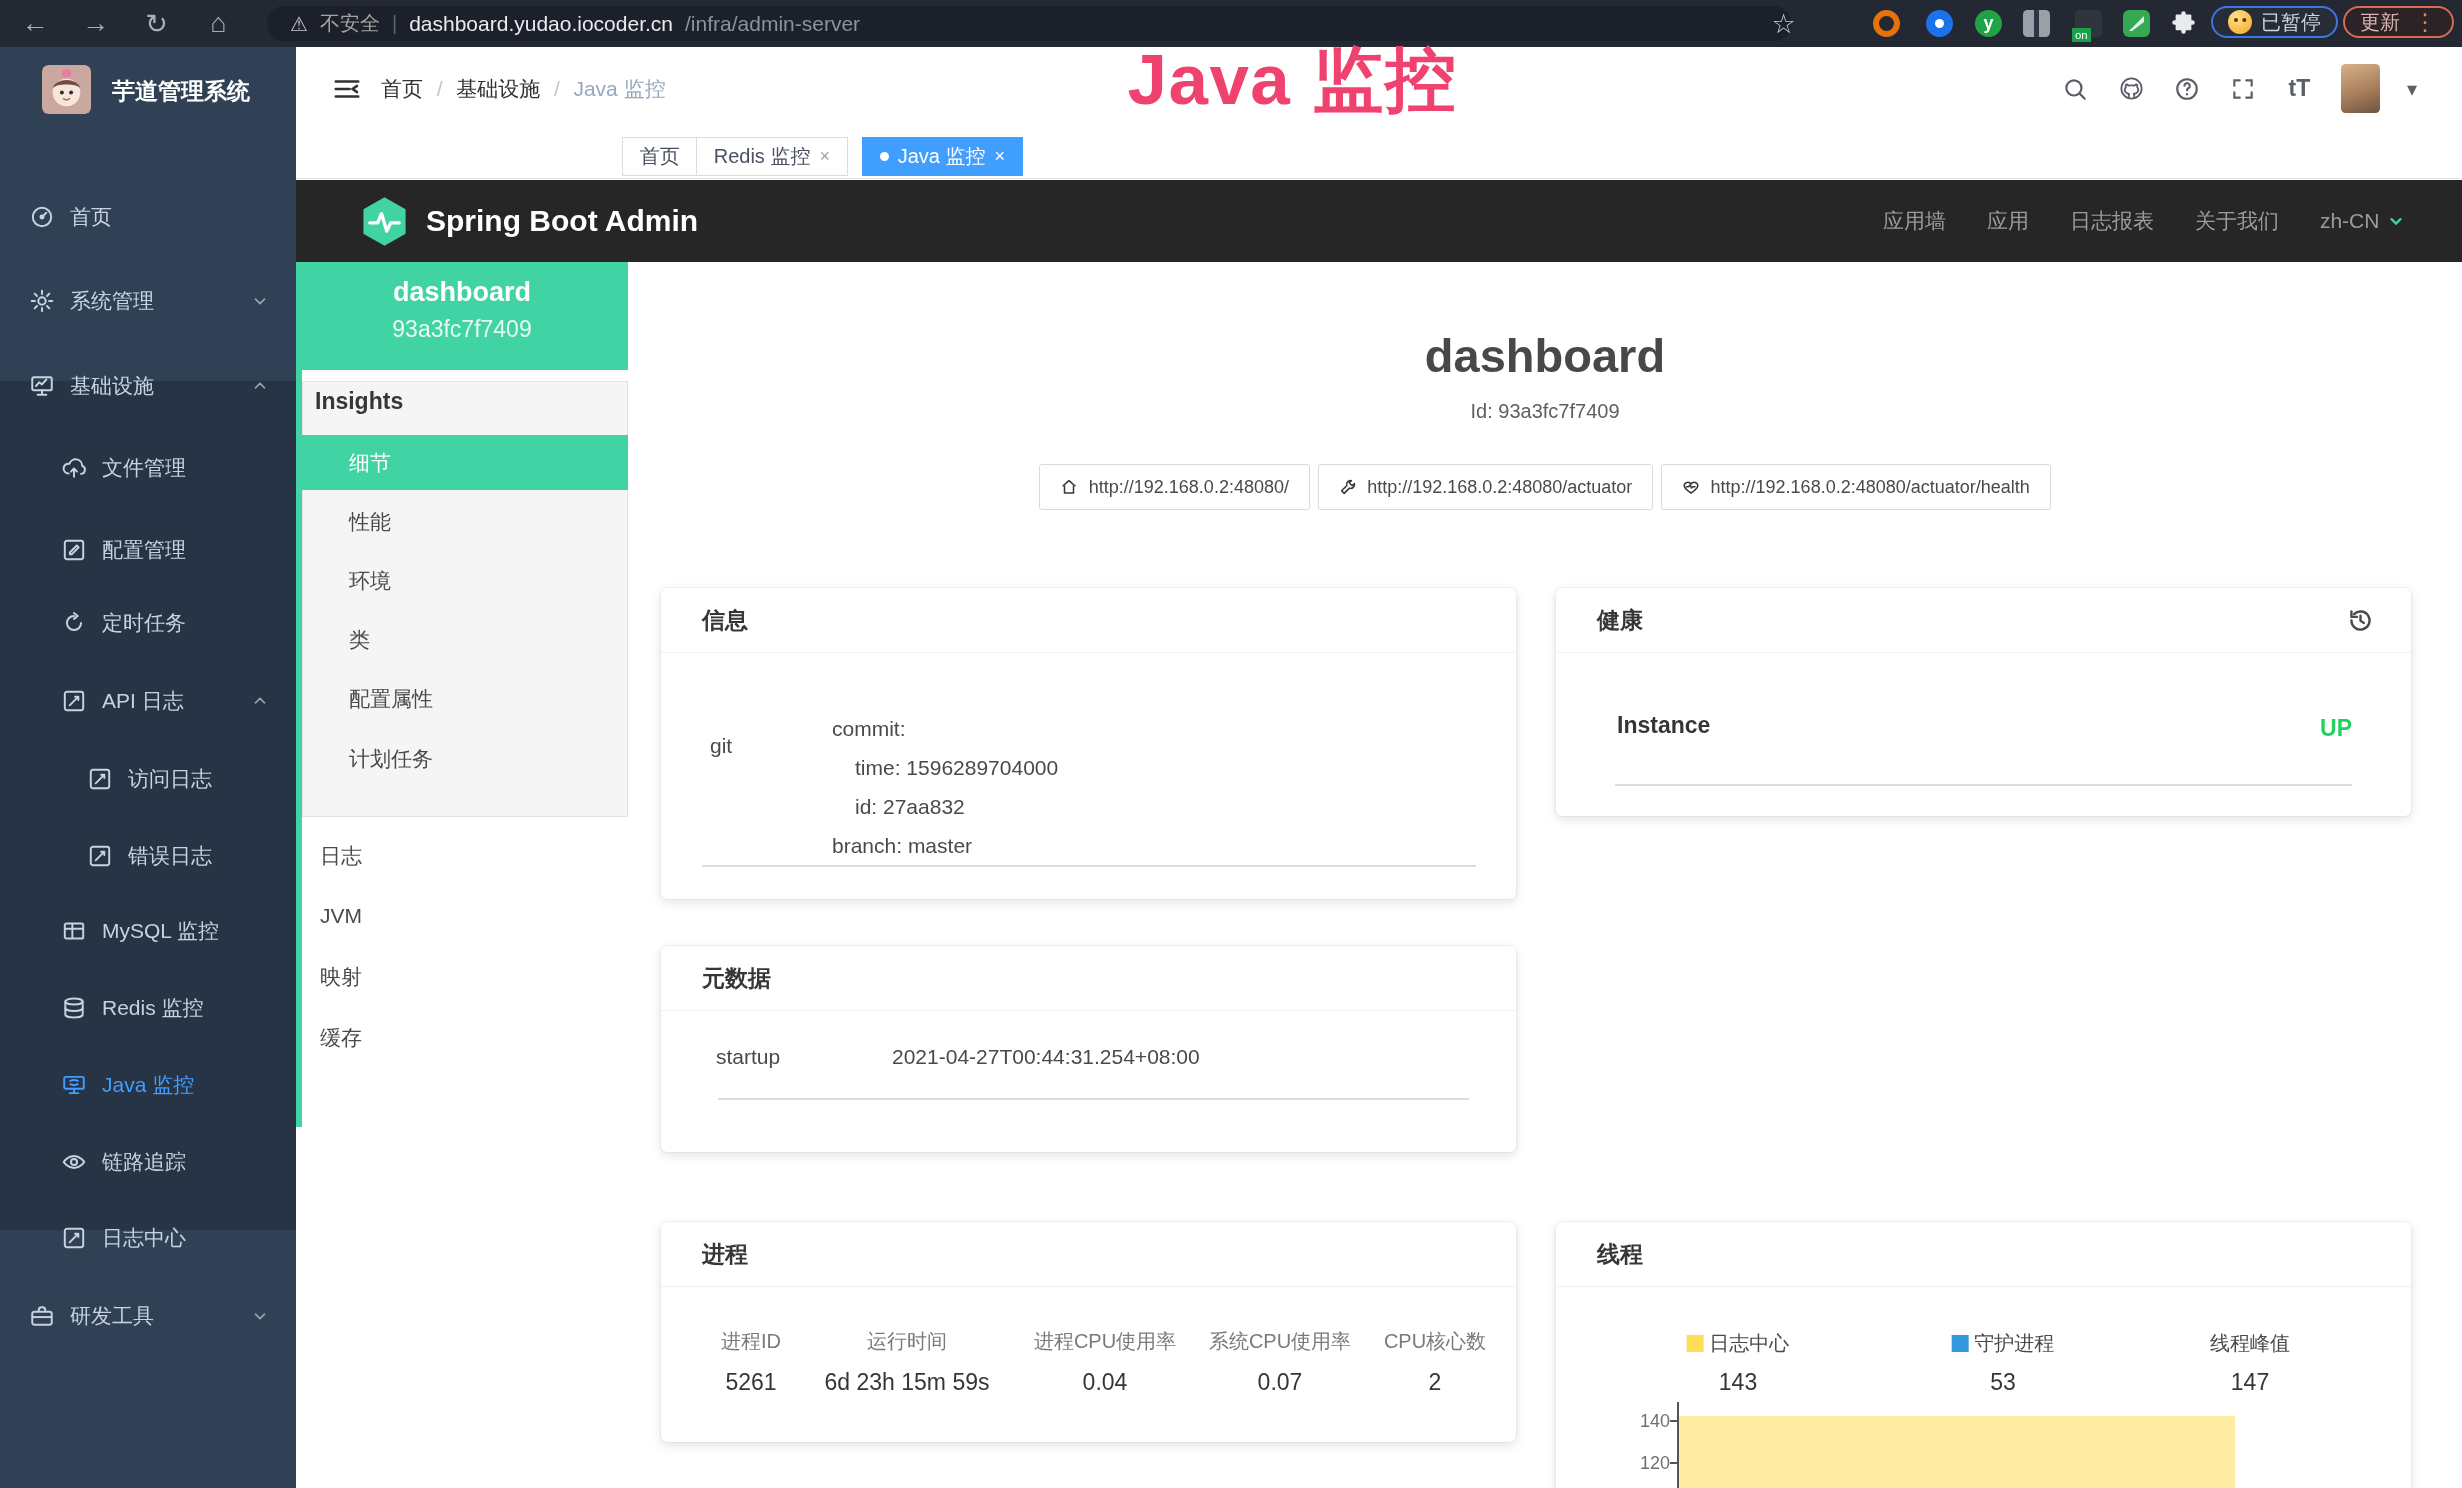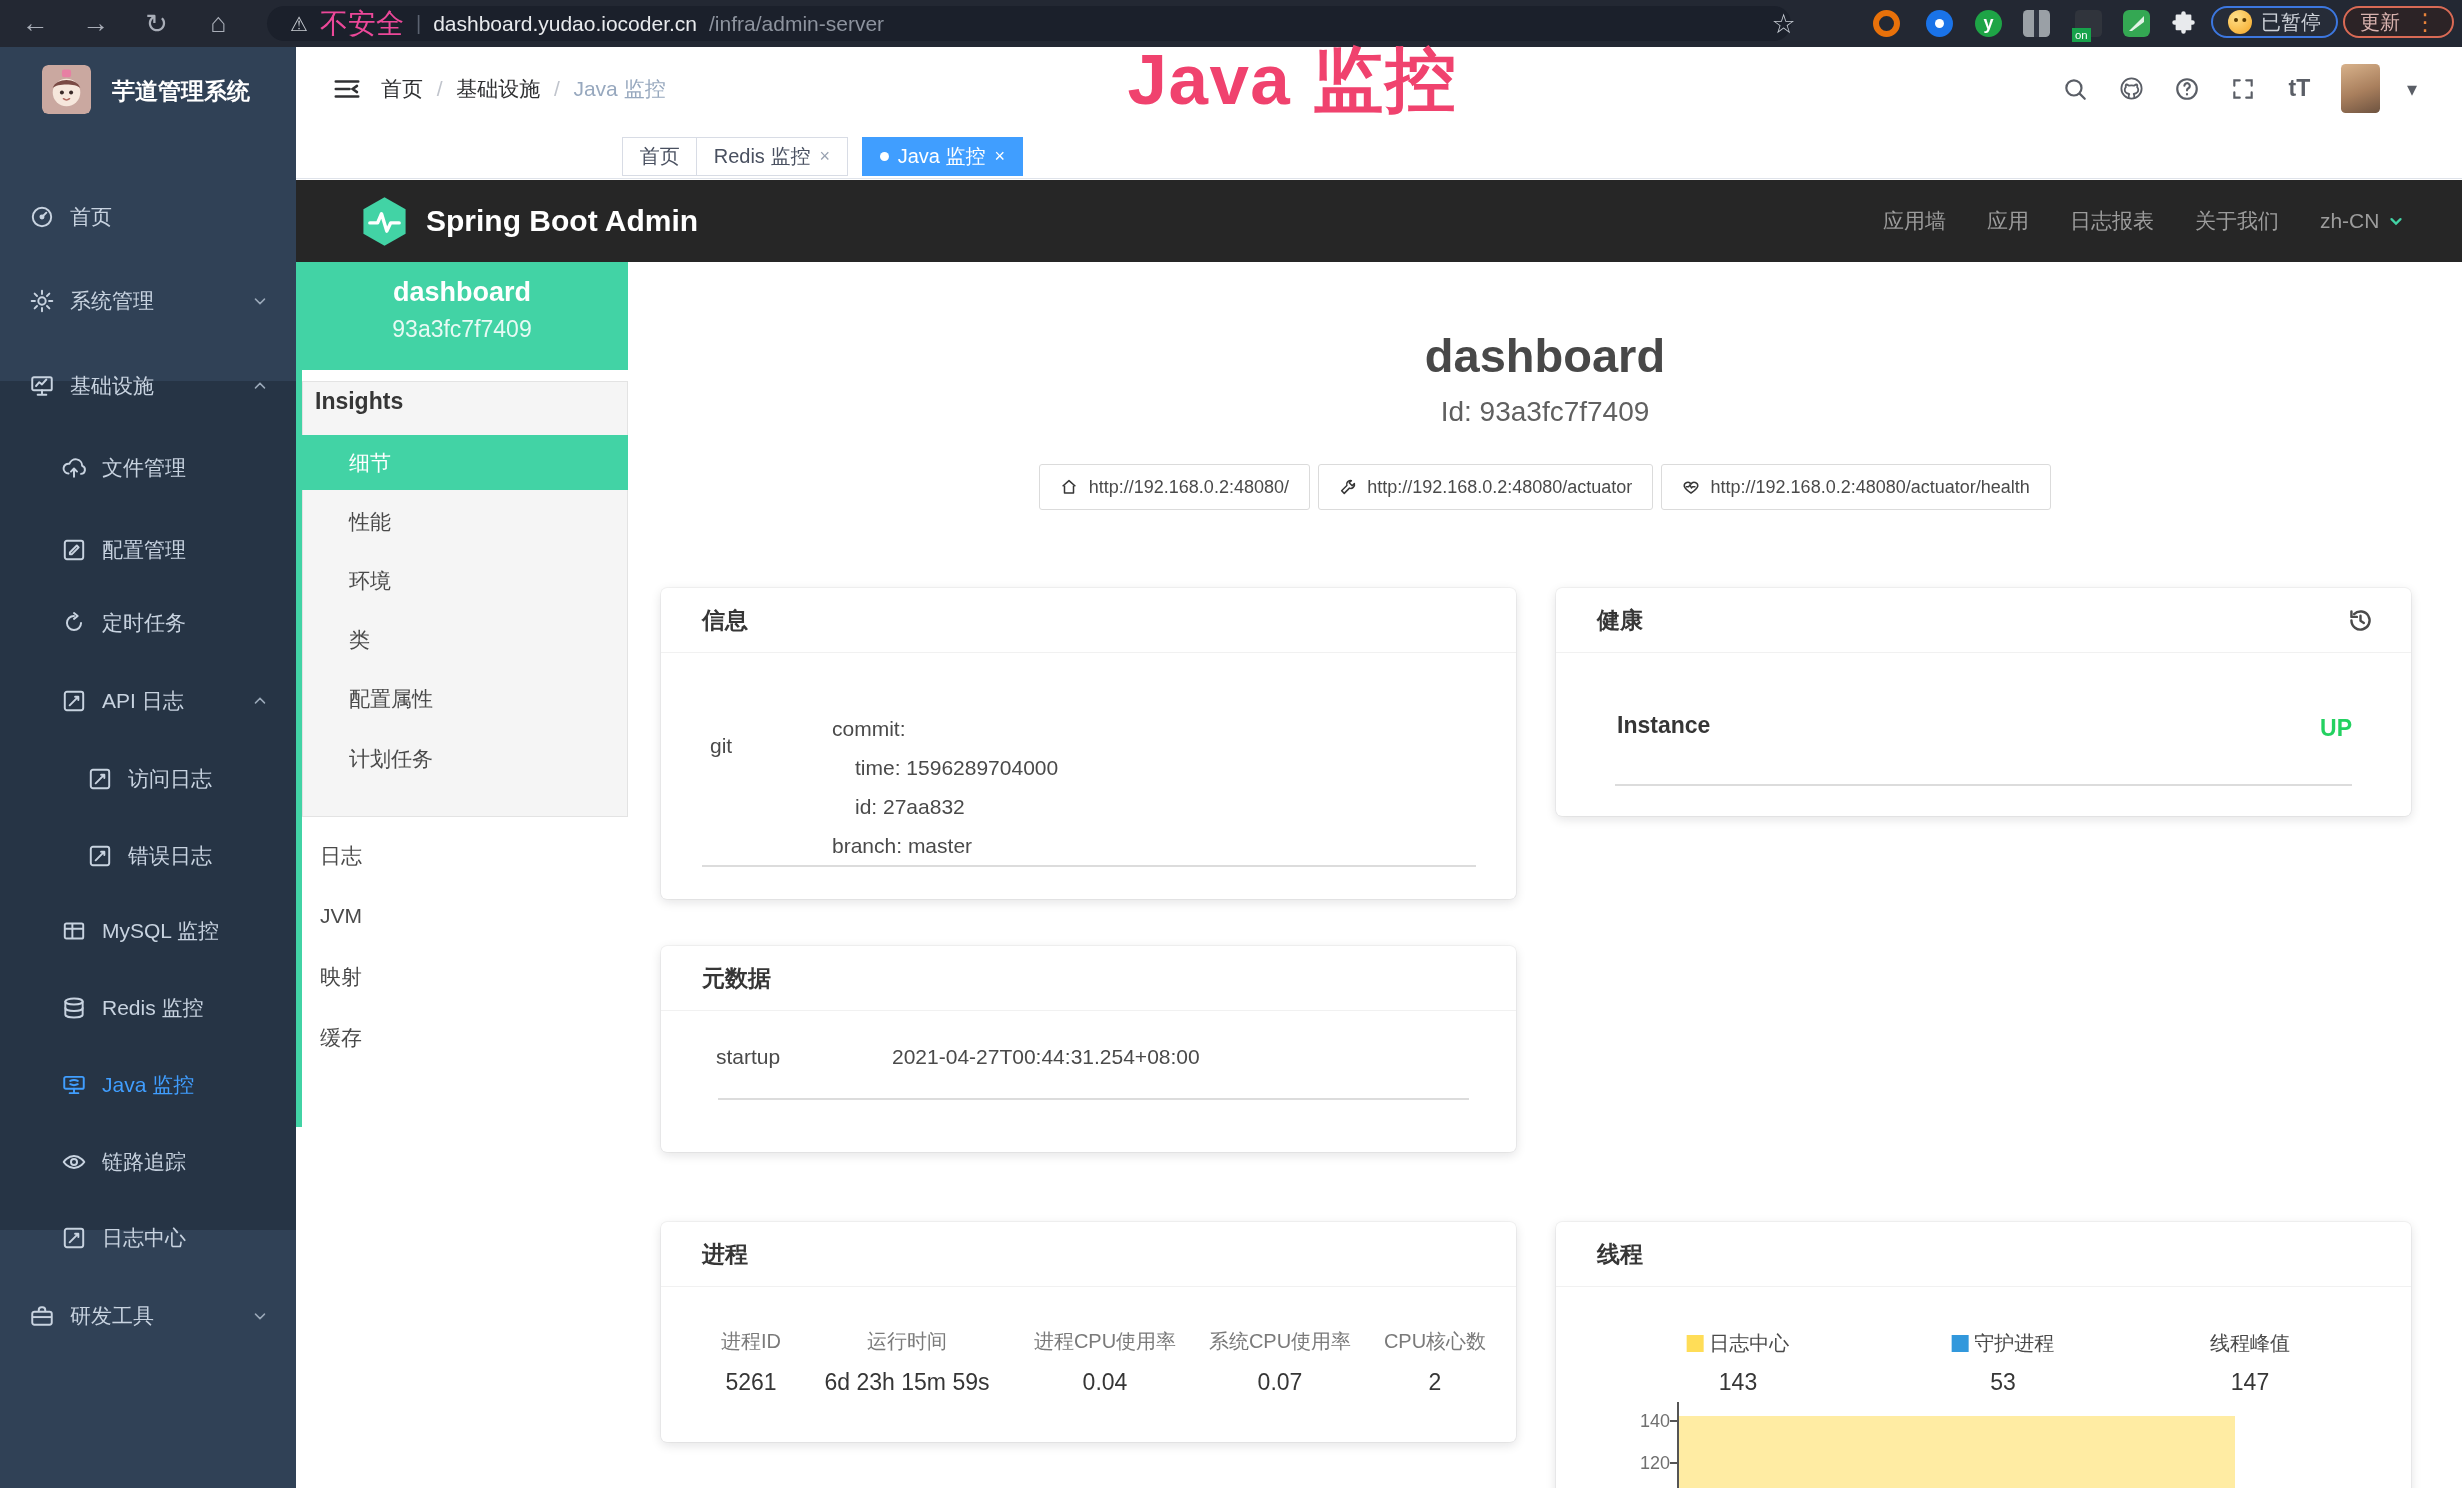--- a/index.html
+++ b/index.html
@@ -7,21 +7,21 @@
         font-family:"Liberation Sans","DejaVu Sans",sans-serif;-webkit-font-smoothing:antialiased;}
   svg{display:block;}
 
   
   .chrome{position:absolute;left:0;top:0;width:2462px;height:47px;background:#232833;}
   .cbtn{position:absolute;top:0;height:47px;width:49px;display:flex;align-items:center;justify-content:center;
         color:#a9aeb8;font-size:27px;}
   .omnibox{position:absolute;left:267px;top:6px;width:1524px;height:35px;border-radius:17.4px;background:#1b202b;
            display:flex;align-items:center;color:#e8eaed;font-size:21px;padding:0 23px;box-sizing:border-box;gap:12px;}
   .omnibox .warn{font-size:20px;color:#c9cdd3;}
-  .omnibox .sec{font-size:28px;color:#ec4899;}
+  .omnibox .sec{font-size:20px;color:#a3a3a3;}
   .omnibox .sep{color:#5b6270;font-size:20px;}
   .omnibox .path{color:#8d939e;}
   .ext{position:absolute;top:10px;width:27px;height:27px;border-radius:6px;}
   .pill{position:absolute;top:6px;height:32px;border-radius:17.4px;display:flex;align-items:center;gap:9px;
         padding:0 15px;box-sizing:border-box;font-size:20px;}
 
   
   .annotation{position:absolute;left:1103px;top:33px;width:379px;text-align:center;font-size:71px;font-weight:bold;
               color:#f0426e;z-index:60;letter-spacing:1.5px;}
 
@@ -77,21 +77,21 @@
             border:0.8px solid #e3e3e3;box-sizing:border-box;}
   .ins-label{position:absolute;left:315px;top:388px;font-size:23px;font-weight:bold;color:#363636;}
   .mitem{position:absolute;left:302px;width:326px;height:46px;display:flex;align-items:center;
          font-size:21px;color:#4a4a4a;padding-left:47px;box-sizing:border-box;}
   .mitem.root{padding-left:18px;}
   .mitem.active{height:55px;background:#42d3a5;color:#fff;}
 
   
   .main-title{position:absolute;left:628px;top:328px;width:1834px;text-align:center;font-size:47px;line-height:56px;
               font-weight:600;color:#484848;}
-  .main-sub{position:absolute;left:628px;top:394px;width:1834px;text-align:center;font-size:28px;line-height:35px;color:#606060;}
+  .main-sub{position:absolute;left:628px;top:394px;width:1834px;text-align:center;font-size:20px;line-height:35px;color:#606060;}
   .endpoints{position:absolute;left:628px;top:464px;width:1834px;display:flex;justify-content:center;gap:7.6px;}
   .ep{height:44px;border:0.8px solid #dbdbdb;border-radius:3px;background:#fff;display:flex;align-items:center;
       gap:10.6px;padding:0 20px;font-size:18px;color:#4a4a4a;}
   .ep .eic{width:18px;height:18px;color:#363636;}
 
   .card{position:absolute;background:#fff;border-radius:6px;
         box-shadow:0 3px 10.6px rgba(15,20,25,.12),0 0 0 0.8px rgba(15,20,25,.05);}
   .card-h{position:absolute;left:0;top:0;right:0;height:65px;border-bottom:1.5px solid #f1f1f1;
           display:flex;align-items:center;padding:0 41px;font-size:23px;font-weight:bold;color:#363636;box-sizing:border-box;}
   .divider{position:absolute;height:1.5px;background:#dcdcdc;}

